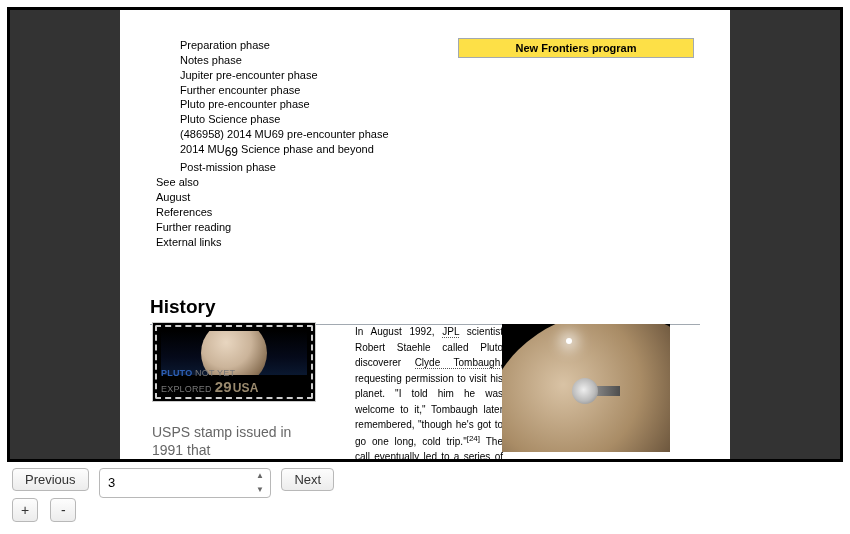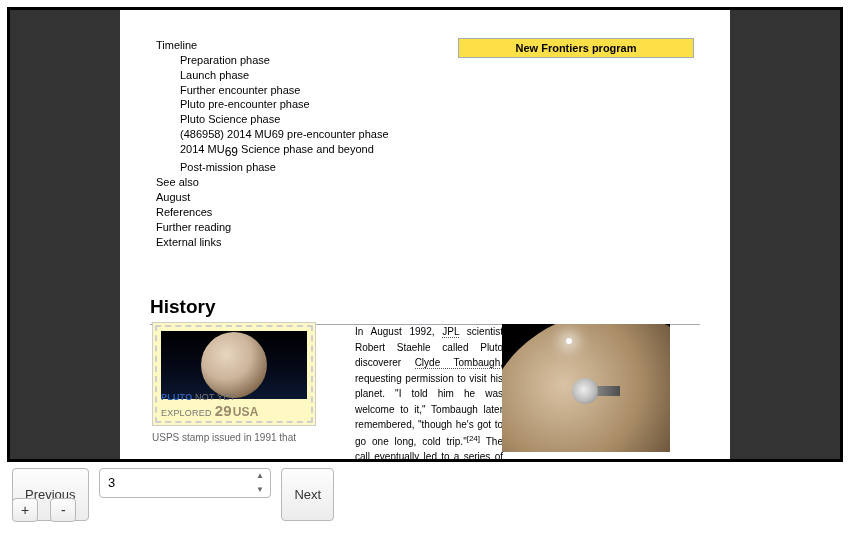--- a/index.html
+++ b/index.html
@@ -9,60 +9,60 @@
 .toc .top{font-weight:400}
 .toc .sub{padding-left:24px}
 .toc .sec{}
 .toc a{color:#000;text-decoration:none;cursor:pointer}
 .subnum{font-size:12px;vertical-align:sub}
 .programBox{position:absolute;right:36px;top:28px;width:234px;height:18px;border:1px solid #a2a9b1;font-size:11px;font-weight:700;text-align:center;line-height:18px;background:#fde047}
 .hist{position:absolute;left:30px;top:286px;width:550px}
 .hist h2{font-family:Liberation Sans, sans-serif;font-weight:700;font-size:19px;margin:0 0 6px 0}
 .rule{border:none;border-top:1px solid #a2a9b1;margin:0}
 .stampBox{position:absolute;left:32px;top:312px;width:168px}
-.stamp{width:164px;height:104px;border:1px solid #ccc;background:#fef9c3;position:relative;box-sizing:border-box}
+.stamp{width:164px;height:80px;border:1px solid #ccc;background:#000000;position:relative;box-sizing:border-box}
 .perf{position:absolute;inset:2px;border:2px dashed #cfcfcf;border-radius:2px}
 .stampInner{position:absolute;left:8px;top:8px;right:8px;bottom:26px;background:linear-gradient(180deg,#000 0%,#050a1a 60%,#0a1830 100%);overflow:hidden}
 .planet{position:absolute;left:50%;top:50%;width:66px;height:66px;margin:-33px 0 0 -33px;border-radius:50%;background:radial-gradient(circle at 38% 34%,#e8d6c0 0%,#cbb49a 42%,#8d7458 72%,#3b2e1f 100%)}
 .stampText{position:absolute;left:8px;bottom:6px;font-size:9px;letter-spacing:.2px;color:#444}
 .stampText .pl{color:#2d5fb3;font-weight:700}
 .stampText .nye{color:#777}
 .stampText .v{color:#9a8a6e;font-size:15px;font-weight:700;margin-left:3px}
 .stampText .usa{color:#9a8a6e;font-size:12px;font-weight:700;margin-left:1px}
-.caption{font-size:10px;color:#666;margin-top:6px;line-height:1.25;width:160px}
+.caption{font-size:14px;color:#666;margin-top:22px;line-height:1.25;width:160px}
 .bodyText{position:absolute;left:235px;top:314px;width:148px;font-family:Liberation Sans, sans-serif;font-size:10px;line-height:1.55;text-align:justify;color:#000}
 .bodyText a{color:#000;text-decoration:none;border-bottom:1px dotted #555}
 .supref{font-size:8px;vertical-align:super}
 .rimg{position:absolute;left:382px;top:314px;width:168px;height:128px;background:#000;overflow:hidden}
 .rimg .limb{position:absolute;right:-70px;bottom:-120px;width:260px;height:260px;border-radius:50%;background:radial-gradient(circle at 32% 28%,#d9c3a5 0%,#a98c66 30%,#5a4631 55%,#1a130c 75%,#000 100%)}
 .rimg .flare{position:absolute;left:64px;top:14px;width:6px;height:6px;border-radius:50%;background:#fff;box-shadow:0 0 14px 6px rgba(255,255,255,.75)}
 .rimg .craft{position:absolute;left:70px;top:52px;width:50px;height:28px}
 .rimg .dish{position:absolute;left:0;top:2px;width:26px;height:26px;border-radius:50%;background:radial-gradient(circle at 45% 45%,#eee 0%,#bcbcbc 55%,#7a7a7a 100%)}
 .rimg .bus{position:absolute;left:22px;top:10px;width:26px;height:10px;background:linear-gradient(90deg,#8a8a8a,#4d4d4d)}
 .controls{position:absolute;left:12px;top:468px}
-.btn{display:inline-block;background:linear-gradient(#fdfdfd,#ececec);border:1px solid #b8b8b8;border-radius:4px;padding:18px 12px;font-size:13px;color:#333;cursor:pointer;margin-right:6px;user-select:none}
+.btn{display:inline-block;background:linear-gradient(#fdfdfd,#ececec);border:1px solid #b8b8b8;border-radius:4px;padding:3px 12px;font-size:13px;color:#333;cursor:pointer;margin-right:6px;user-select:none}
 .spin{display:inline-block;position:relative;width:170px;height:28px;border:1px solid #b8b8b8;border-radius:4px;background:#fff;vertical-align:top;margin-right:6px}
 .spin input{border:none;outline:none;width:140px;height:26px;padding:0 8px;font-size:13px;background:transparent}
 .spin .ar{position:absolute;right:4px;width:12px;font-size:8px;color:#666;text-align:center;cursor:pointer;line-height:1}
 .spin .up{top:3px}.spin .dn{bottom:3px}
 .zoom{position:absolute;left:12px;top:498px}
 .zbtn{display:inline-block;background:linear-gradient(#fdfdfd,#ececec);border:1px solid #b8b8b8;border-radius:4px;width:24px;height:22px;text-align:center;font-size:14px;color:#333;cursor:pointer;margin-right:8px;line-height:22px;user-select:none}
 </style>
 </head>
 <body>
 
 <div class="viewer">
   <div class="page">
 
     <div class="programBox">New Frontiers program</div>
 
     <div class="toc">
-      <div class="top"><a>Timeline</a></div>
       <div class="sub"><a>Preparation phase</a></div>
-      <div class="sub"><a>Launch phase</a></div>
+      <div class="sub"><a>Notes phase</a></div>
+      <div class="sub"><a>Jupiter pre-encounter phase</a></div>
       <div class="sub"><a>Further encounter phase</a></div>
       <div class="sub"><a>Pluto pre-encounter phase</a></div>
       <div class="sub"><a>Pluto Science phase</a></div>
       <div class="sub"><a><span>(486958) 2014 MU69 pre-encounter phase</span></a></div>
       <div class="sub"><a>2014 MU<span class="subnum">69</span> Science phase and beyond</a></div>
       <div class="sub"><a>Post-mission phase</a></div>
       <div class="sec"><a>See also</a></div>
       <div class="sec"><a>August</a></div>
       <div class="sec"><a>References</a></div>
       <div class="sec"><a>Further reading</a></div>

